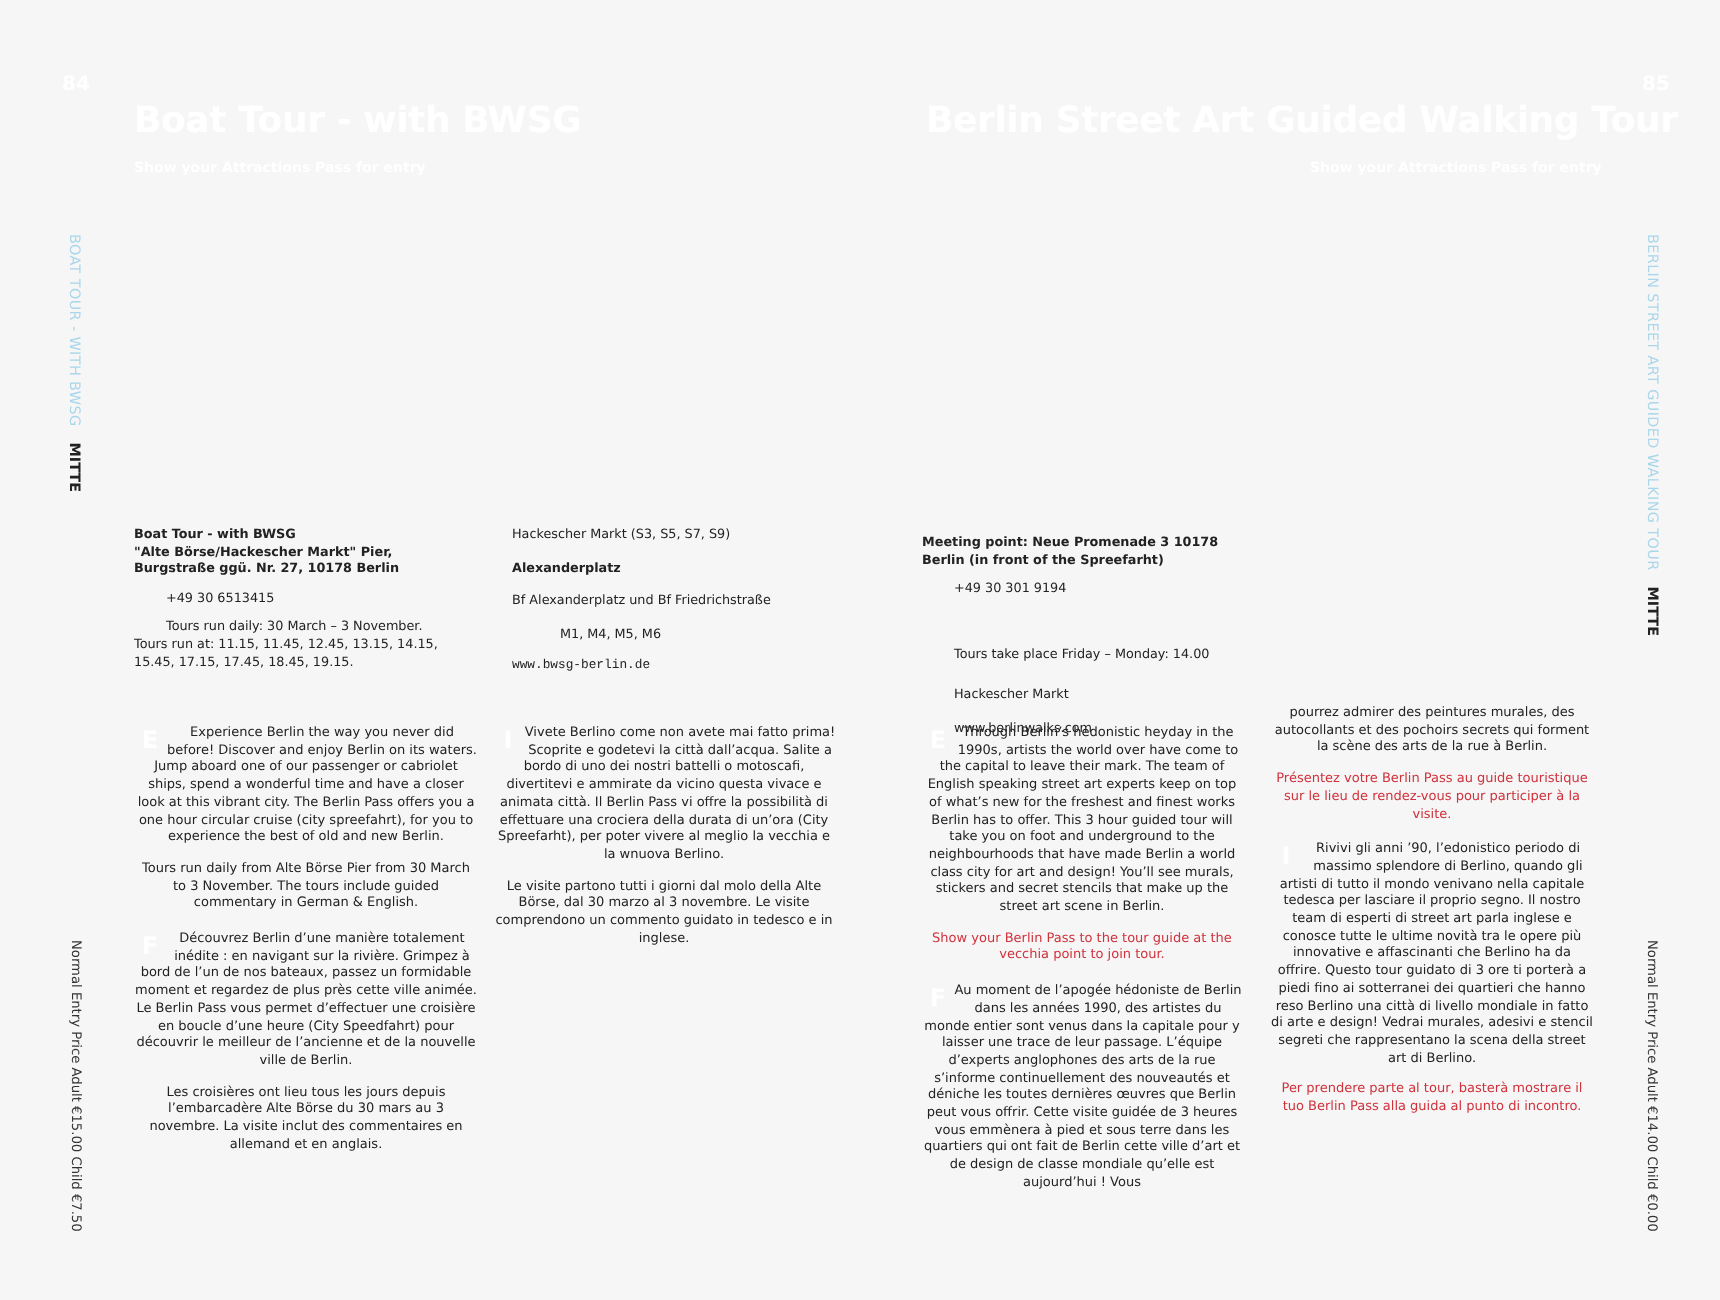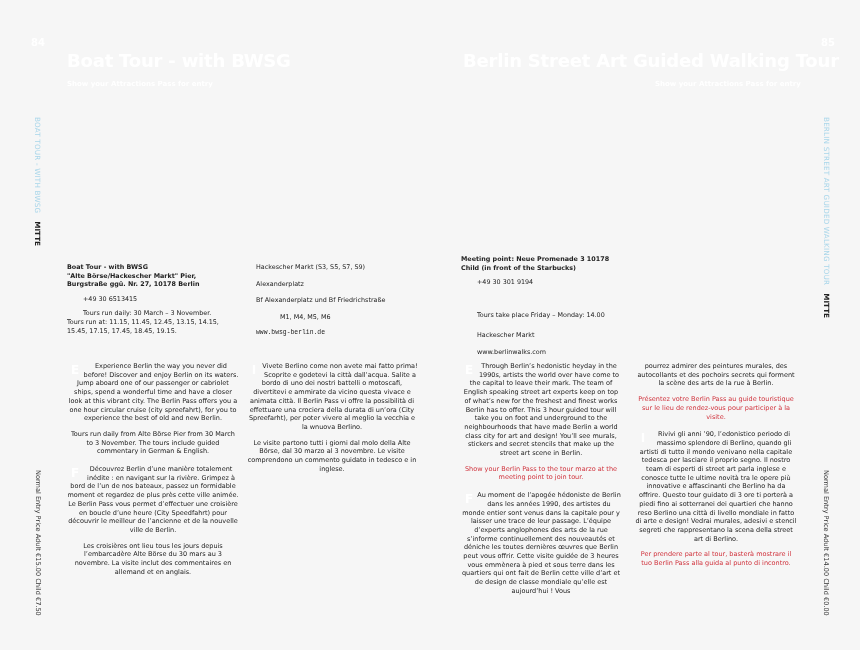--- a/index.html
+++ b/index.html
@@ -53,21 +53,21 @@
   <p class="indent">+49 30 6513415</p>
   <div>
     <span class="indent" style="display:inline-block;">Tours run daily: 30 March – 3 November.</span><br>
     <span>Tours run at: 11.15, 11.45, 12.45, 13.15, 14.15,</span><br>
     <span>15.45, 17.15, 17.45, 18.45, 19.15.</span>
   </div>
 </div>
 
 <div class="abs info" style="left:256px;top:263px;width:180px;">
   <div class="plain-line">Hackescher Markt (S3, S5, S7, S9)</div>
-  <div class="plain-line" style="margin-top:8px;">Alexanderplatz</div>
+  <div class="plain-line" style="margin-top:8px;font-weight:bold;">Alexanderplatz</div>
   <div class="plain-line" style="margin-top:8px;">Bf Alexanderplatz und Bf Friedrichstraße</div>
   <div class="plain-line" style="margin-top:8px;margin-left:24px;">M1, M4, M5, M6</div>
   <div class="plain-line" style="margin-top:8px;font-family:Liberation Mono, monospace;">www.bwsg-berlin.de</div>
 </div>
 
 <div class="abs col" style="left:67px;top:362px;width:172px;">
   <p>
     <span class="dropcap">E</span><span>Experience Berlin the way you never did before! Discover and enjoy Berlin on its waters. Jump aboard one of our passenger or cabriolet ships, spend a wonderful time and have a closer look at this vibrant city. The Berlin Pass offers you a one hour circular cruise (city spreefahrt), for you to experience the best of old and new Berlin.</span>
   </p>
   <p>Tours run daily from Alte Börse Pier from 30 March to 3 November. The tours include guided commentary in German &amp; English.</p>
@@ -86,41 +86,41 @@
 
 <div class="abs pagenum" style="left:821px;top:37px;">85</div>
 <div class="abs title" style="left:463px;top:50px;">Berlin Street Art Guided Walking Tour</div>
 <div class="abs subtitle" style="left:655px;top:80px;">Show your Attractions Pass for entry</div>
 
 <div class="vert vert-right" style="left:831px;top:117px;">
   <span class="section-blue">BERLIN STREET ART GUIDED WALKING TOUR</span><span class="section-mitte">MITTE</span>
 </div>
 <div class="vert vert-right price" style="left:830px;top:470px;">Normal Entry Price Adult €14.00 Child €0.00</div>
 
-<div class="abs info" style="left:461px;top:255px;width:180px;">
+<div class="abs info" style="left:461px;top:267px;width:180px;">
   <p style="margin-bottom:6px;">
     <b>Meeting point: Neue Promenade 3 10178</b><br>
-    <b>Child (in front of the Starbucks)</b>
+    <b>Berlin (in front of the Spreefarht)</b>
   </p>
   <div class="plain-line indent">+49 30 301 9194</div>
   <div class="plain-line indent" style="margin-top:24px;">Tours take place Friday – Monday: 14.00</div>
   <div class="plain-line indent" style="margin-top:12px;">Hackescher Markt</div>
   <div class="plain-line indent" style="margin-top:8px;">www.berlinwalks.com</div>
 </div>
 
 <div class="abs col" style="left:461px;top:362px;width:160px;">
   <p>
     <span class="dropcap">E</span><span>Through Berlin’s hedonistic heyday in the 1990s, artists the world over have come to the capital to leave their mark. The team of English speaking street art experts keep on top of what’s new for the freshest and finest works Berlin has to offer. This 3 hour guided tour will take you on foot and underground to the neighbourhoods that have made Berlin a world class city for art and design! You’ll see murals, stickers and secret stencils that make up the street art scene in Berlin.</span>
   </p>
-  <p class="red">Show your Berlin Pass to the tour marzo at the meeting point to join tour.</p>
+  <p class="red">Show your Berlin Pass to the tour guide at the vecchia point to join tour.</p>
   <p style="margin-top:9px;">
     <span class="dropcap">F</span><span>Au moment de l’apogée hédoniste de Berlin dans les années 1990, des artistes du monde entier sont venus dans la capitale pour y laisser une trace de leur passage. L’équipe d’experts anglophones des arts de la rue s’informe continuellement des nouveautés et déniche les toutes dernières œuvres que Berlin peut vous offrir. Cette visite guidée de 3 heures vous emmènera à pied et sous terre dans les quartiers qui ont fait de Berlin cette ville d’art et de design de classe mondiale qu’elle est aujourd’hui ! Vous</span>
   </p>
 </div>
 
-<div class="abs col" style="left:635px;top:362px;width:162px;">
+<div class="abs col" style="left:635px;top:352px;width:162px;">
   <p>pourrez admirer des peintures murales, des autocollants et des pochoirs secrets qui forment la scène des arts de la rue à Berlin.</p>
   <p class="red">Présentez votre Berlin Pass au guide touristique sur le lieu de rendez-vous pour participer à la visite.</p>
   <p style="margin-top:9px;">
     <span class="dropcap">I</span><span>Rivivi gli anni ’90, l’edonistico periodo di massimo splendore di Berlino, quando gli artisti di tutto il mondo venivano nella capitale tedesca per lasciare il proprio segno. Il nostro team di esperti di street art parla inglese e conosce tutte le ultime novità tra le opere più innovative e affascinanti che Berlino ha da offrire. Questo tour guidato di 3 ore ti porterà a piedi fino ai sotterranei dei quartieri che hanno reso Berlino una città di livello mondiale in fatto di arte e design! Vedrai murales, adesivi e stencil segreti che rappresentano la scena della street art di Berlino.</span>
   </p>
   <p class="red">Per prendere parte al tour, basterà mostrare il tuo Berlin Pass alla guida al punto di incontro.</p>
 </div>
 
 </body></html>

